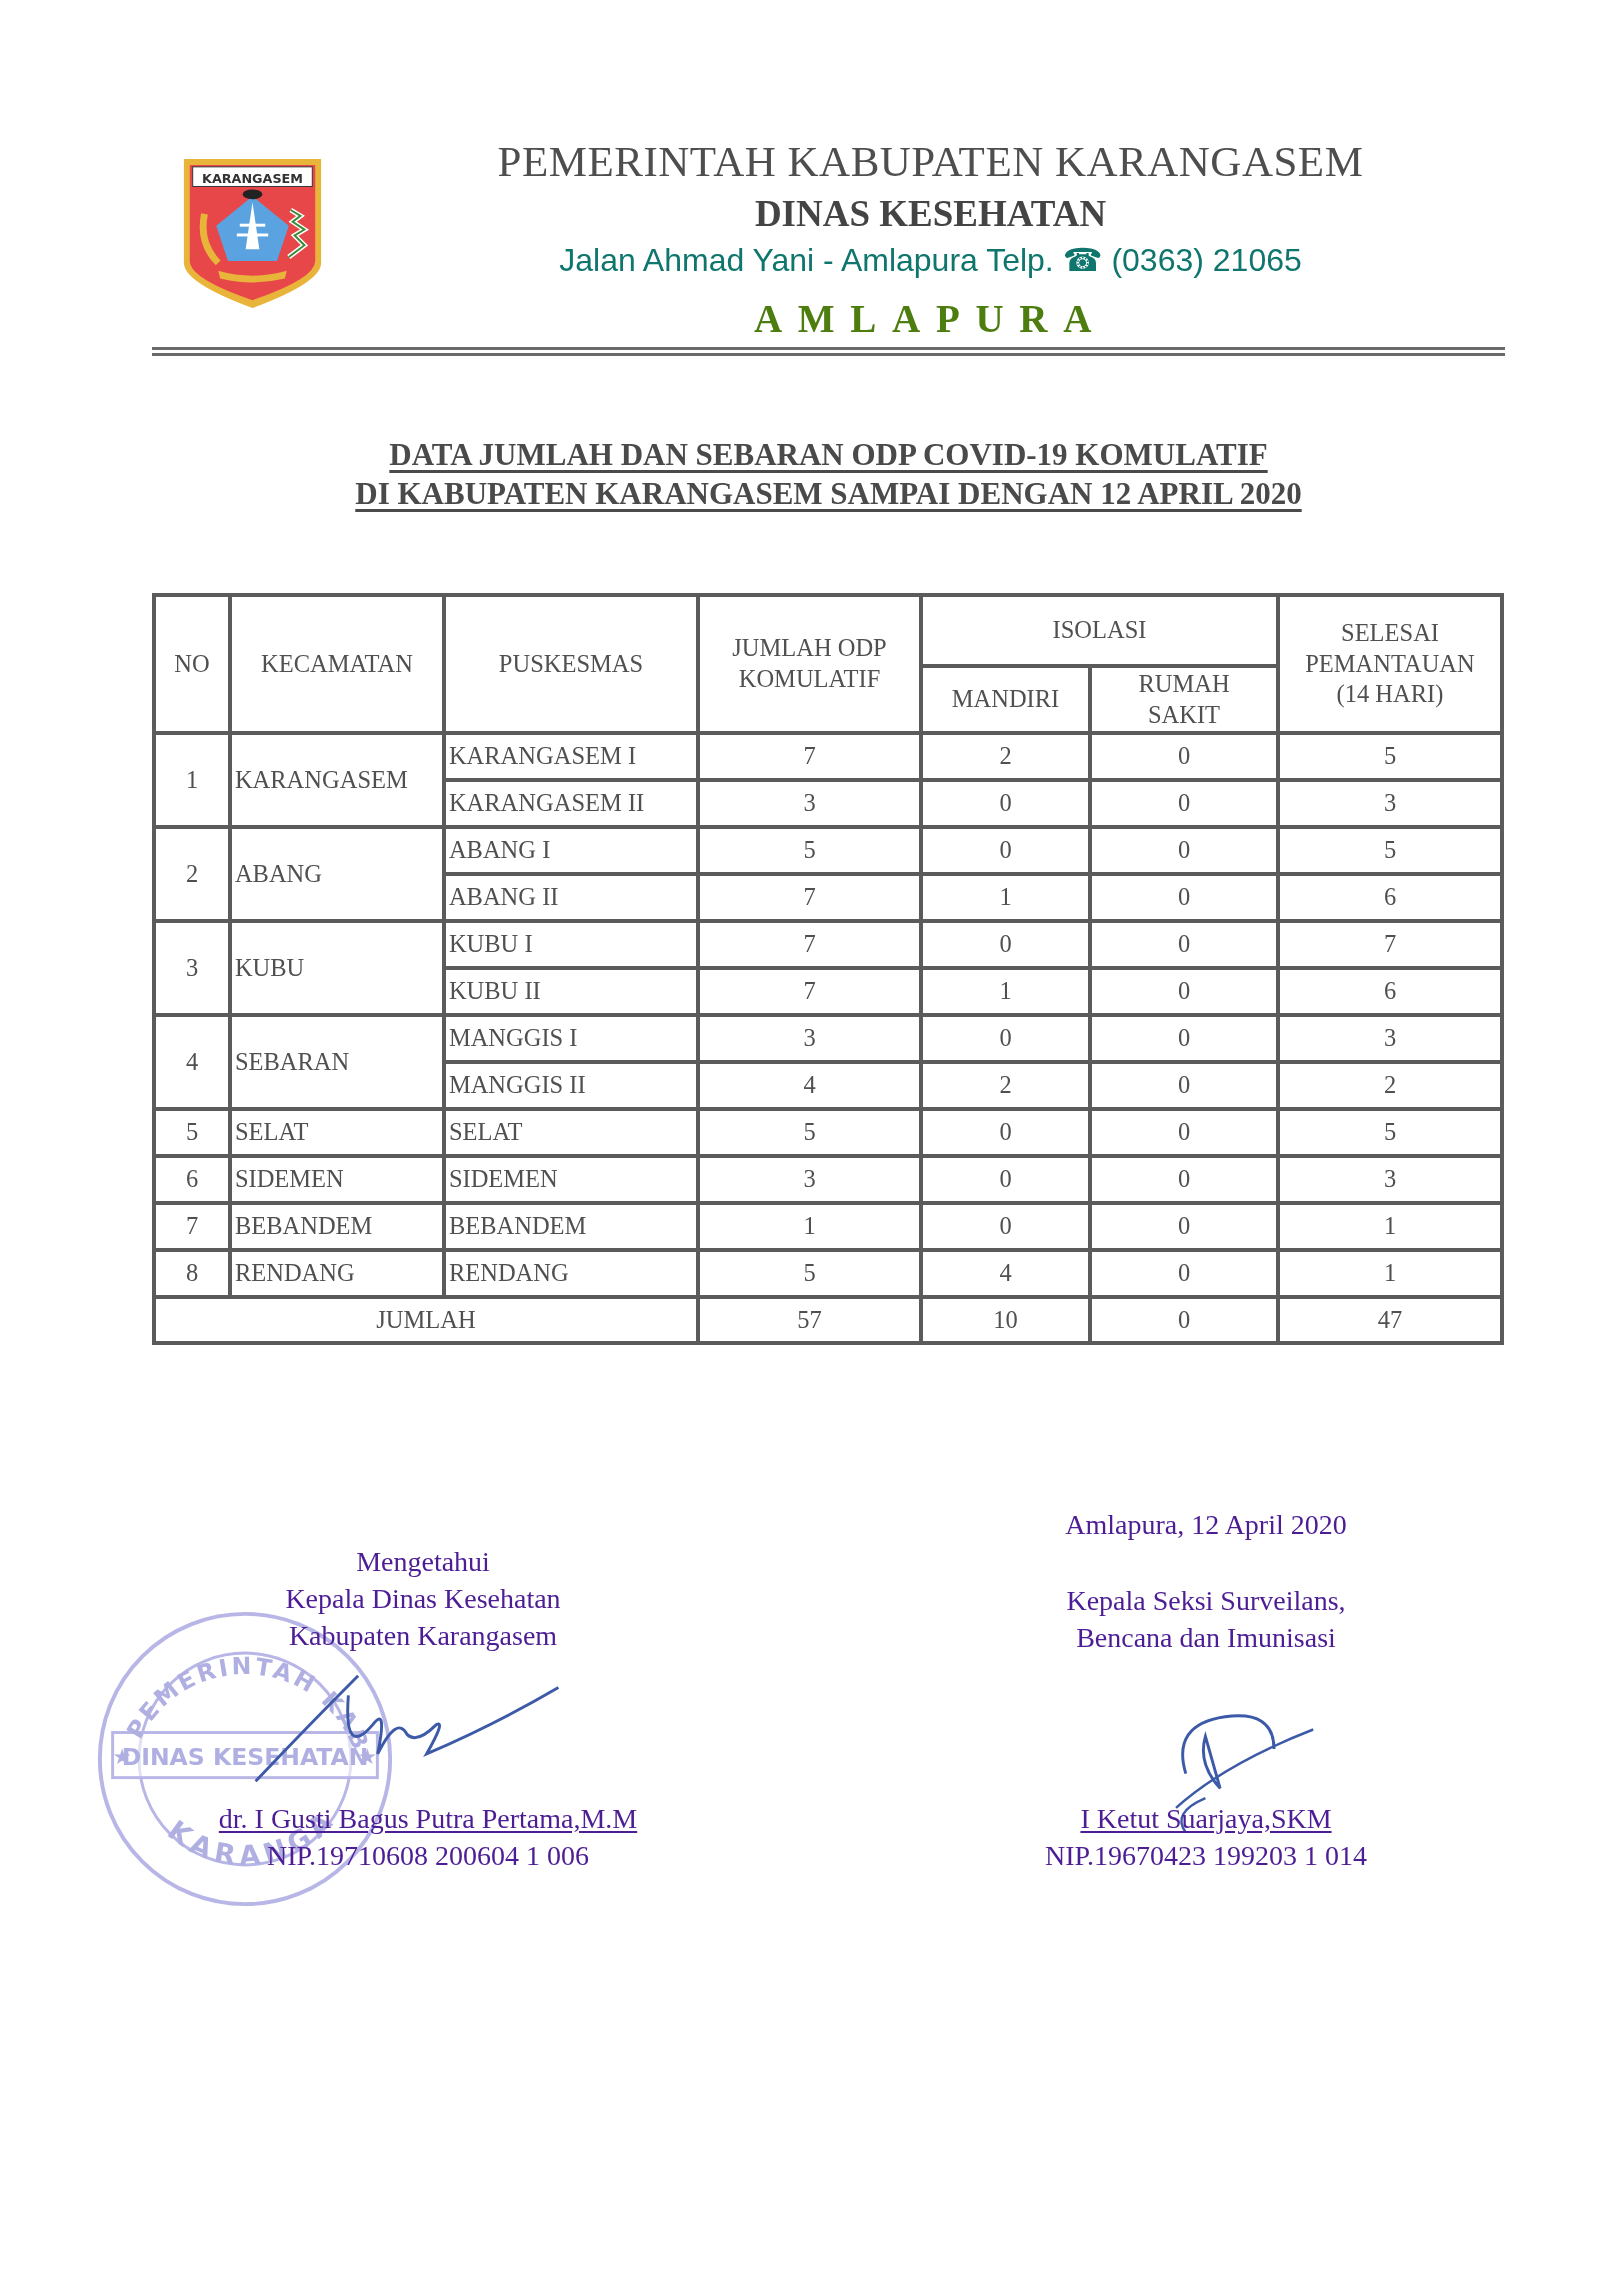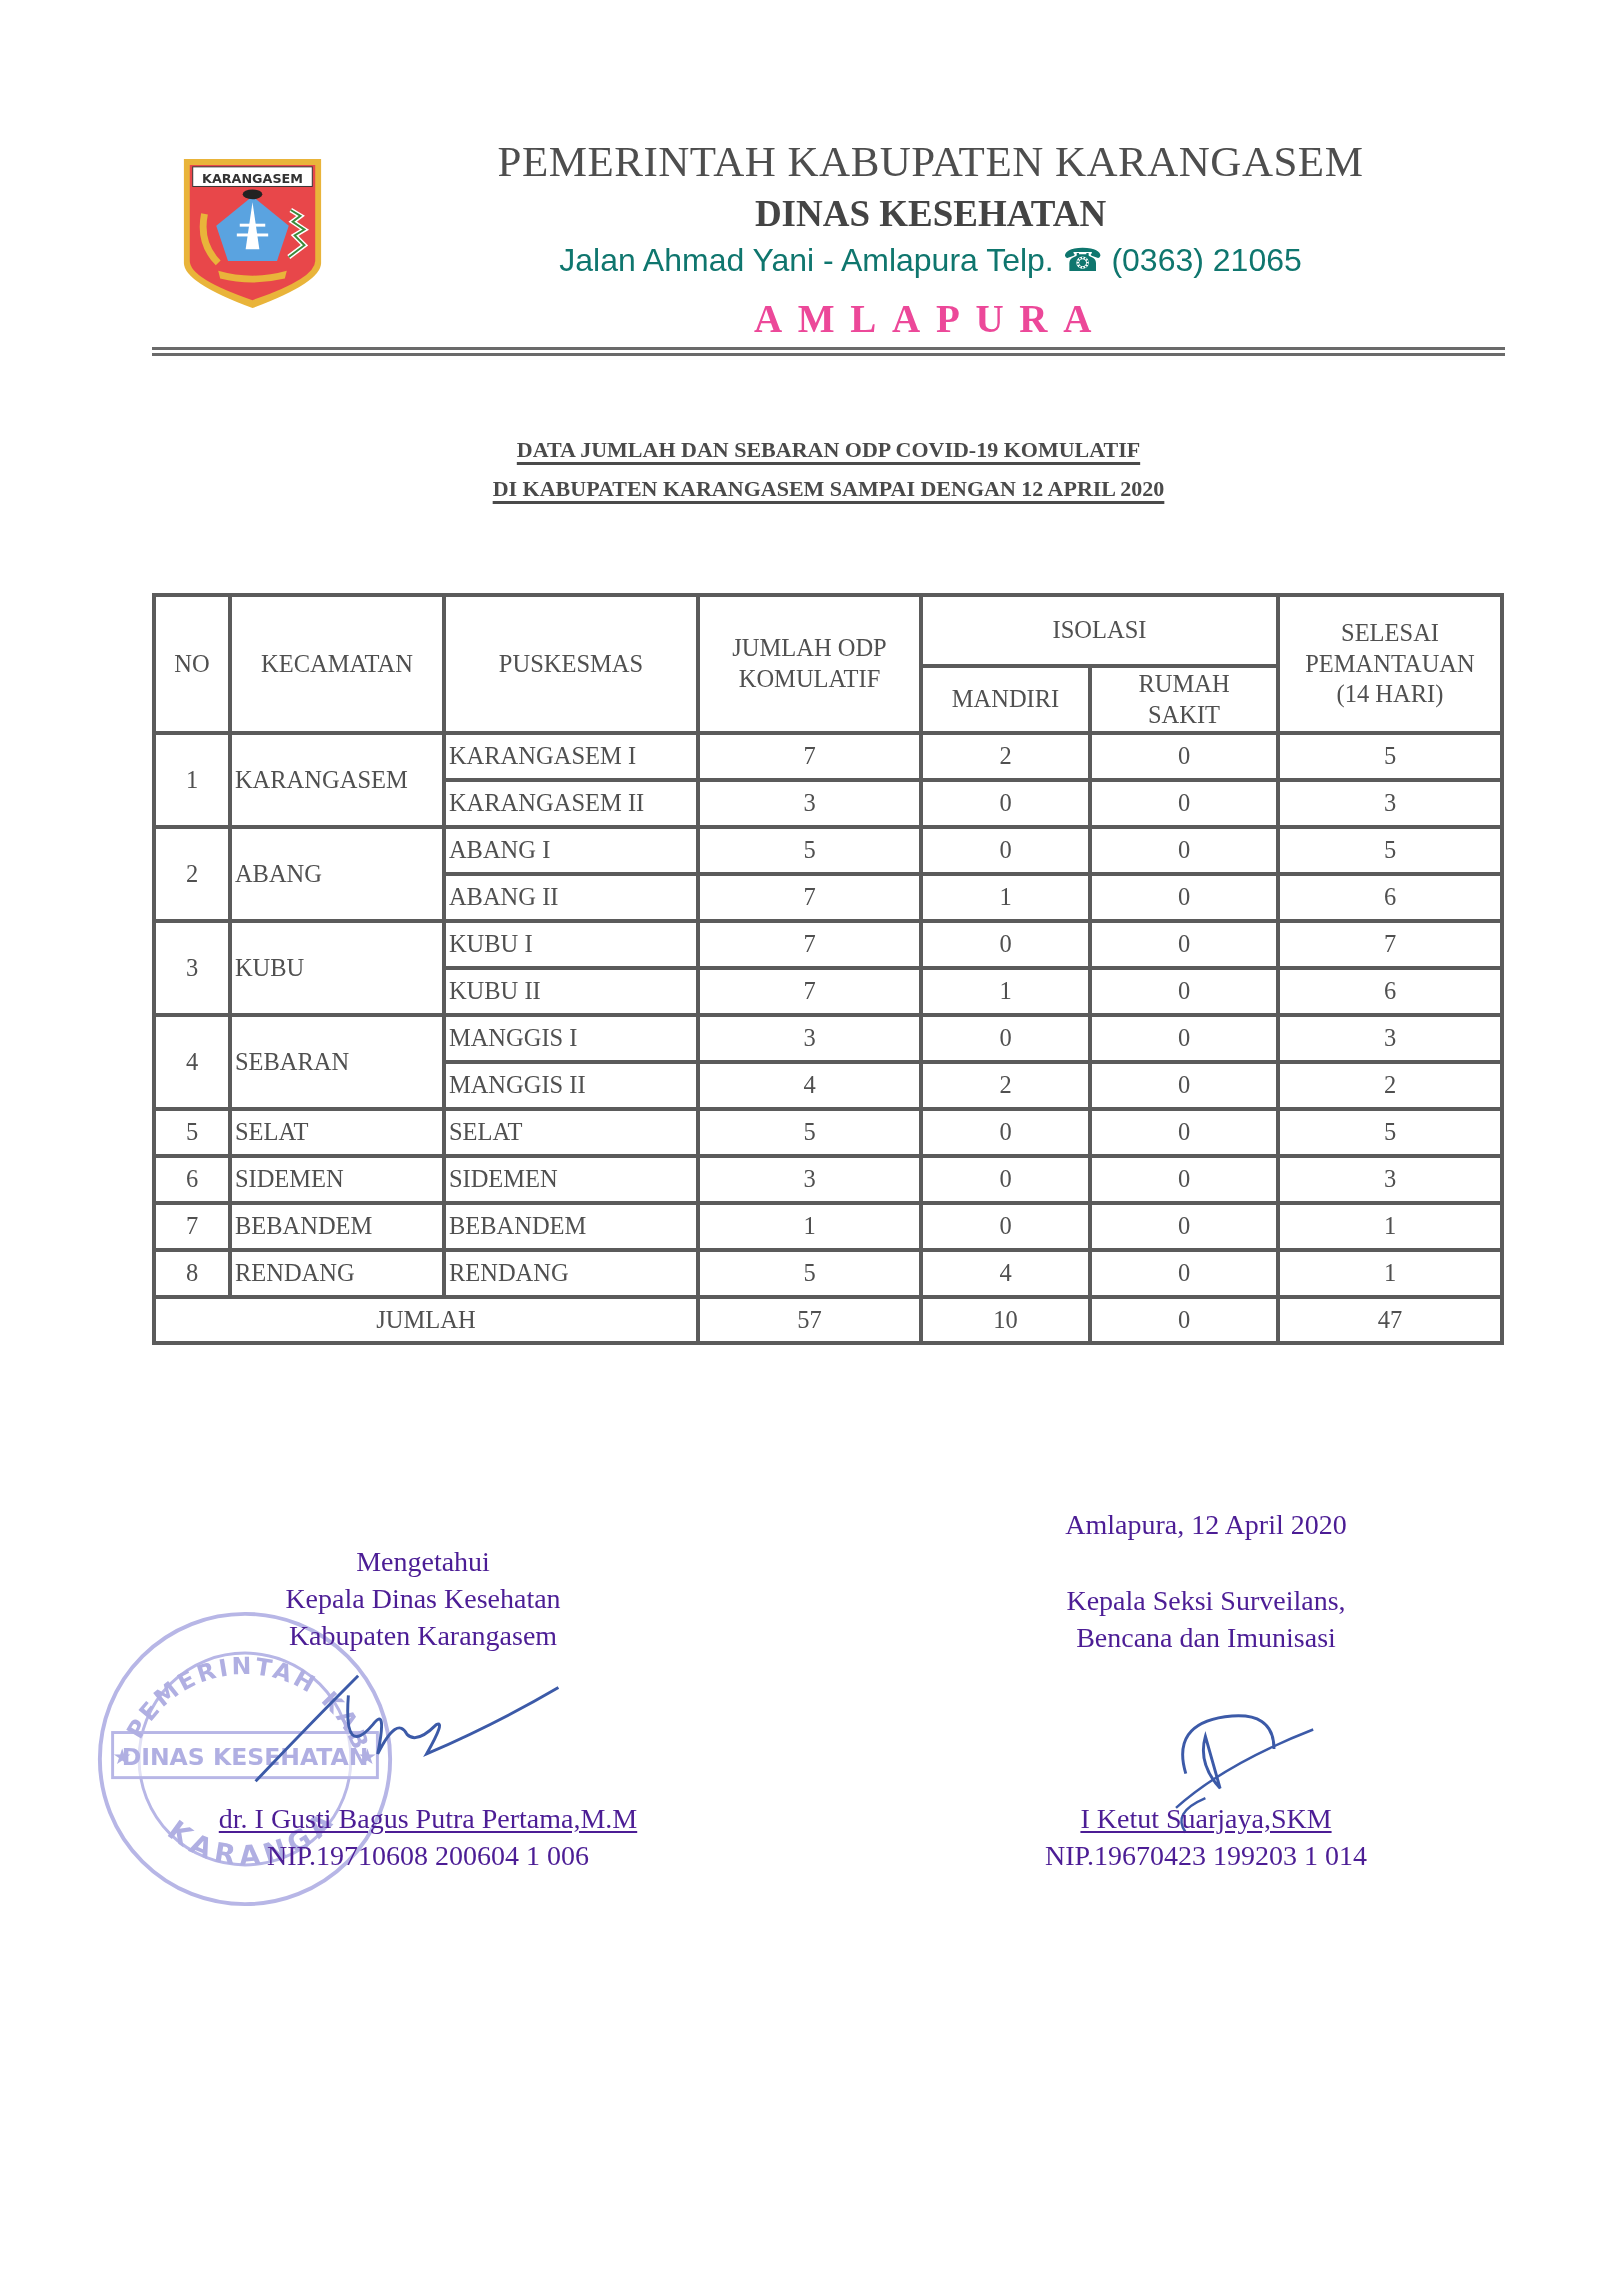--- a/index.html
+++ b/index.html
@@ -5,24 +5,24 @@
   html, body { margin:0; padding:0; }
   body { width:1621px; height:2292px; background:#ffffff; position:relative; overflow:hidden;
          font-family:"Liberation Serif", serif; color:#4a4a4a; }
   .abs { position:absolute; }
   
   .logo { left:179px; top:155px; width:147px; height:157px; }
   .lh { position:absolute; left:372px; width:1117px; text-align:center; white-space:nowrap; }
   .lh1 { top:137px; font-size:43px; letter-spacing:0.5px; color:#4e4e4e; }
   .lh2 { top:192px; font-size:37px; font-weight:bold; color:#444; }
   .lh3 { top:241px; font-size:32px; font-family:Liberation Sans, sans-serif; color:#0f766e; }
-  .lh4 { top:296px; font-size:39px; font-weight:bold; letter-spacing:15.7px; color:#ec4899; }
+  .lh4 { top:296px; font-size:39px; font-weight:bold; letter-spacing:15.7px; color:#4d7c0f; }
   .rule { left:152px; width:1353px; height:2.9px; background:#6a6a6a; }
   
-  .title { left:152px; width:1353px; text-align:center; font-size:22px; font-weight:bold;
+  .title { left:152px; width:1353px; text-align:center; font-size:31px; font-weight:bold;
            text-decoration:underline; text-decoration-thickness:2.9px; text-underline-offset:4.9px; color:#4a4a4a; white-space:nowrap; }
   
   table.grid { position:absolute; left:152px; top:593px; border-collapse:collapse; }
   table.grid td { border:4.9px solid #5b5b5b; padding:0; font-size:24.5px; color:#505050; text-align:center; vertical-align:middle; line-height:1.25; }
   table.grid td.left { text-align:left; padding-left:2.9px; }
   .hdr td { font-size:24.5px; }
   
   .sig { position:absolute; text-align:center; font-size:28px; color:#4c1d95; white-space:nowrap; line-height:37px; }
   .sig .name { text-decoration:underline; text-underline-offset:2.9px; }
   .stamp { left:93px; top:1607px; width:304px; height:304px; }

